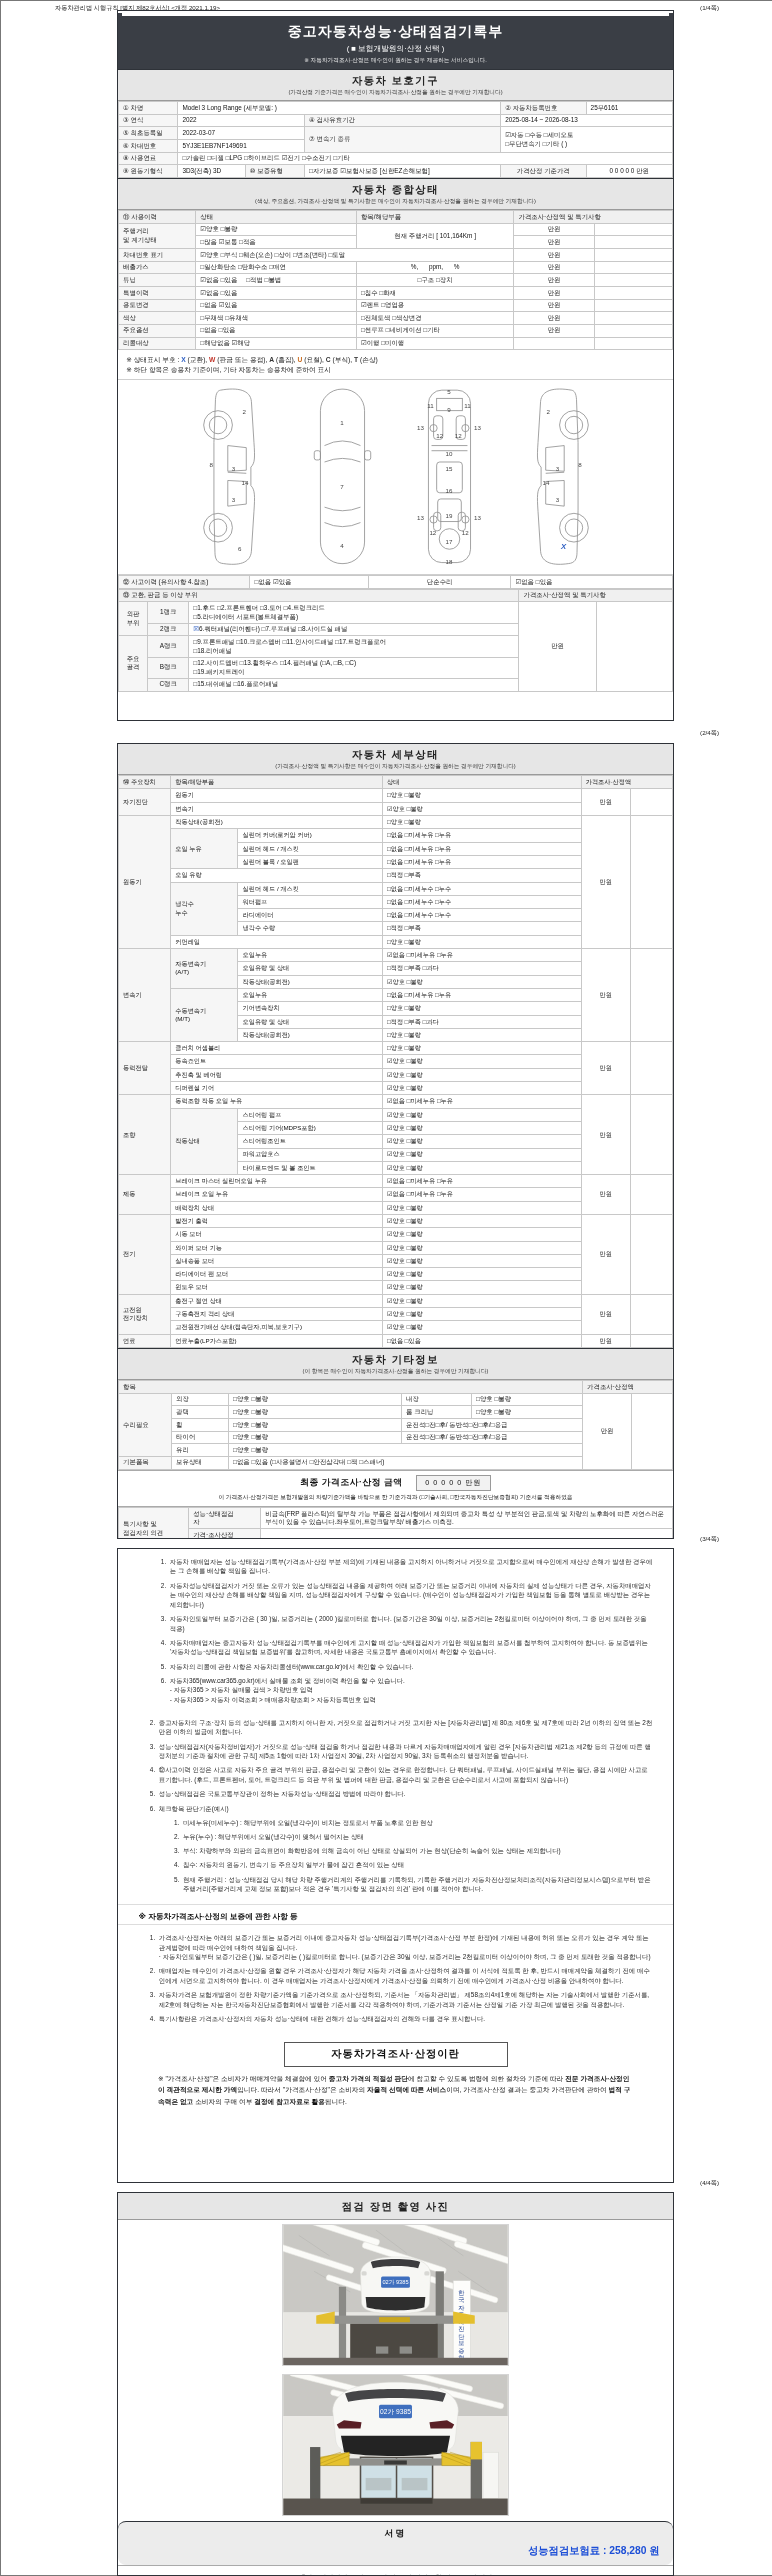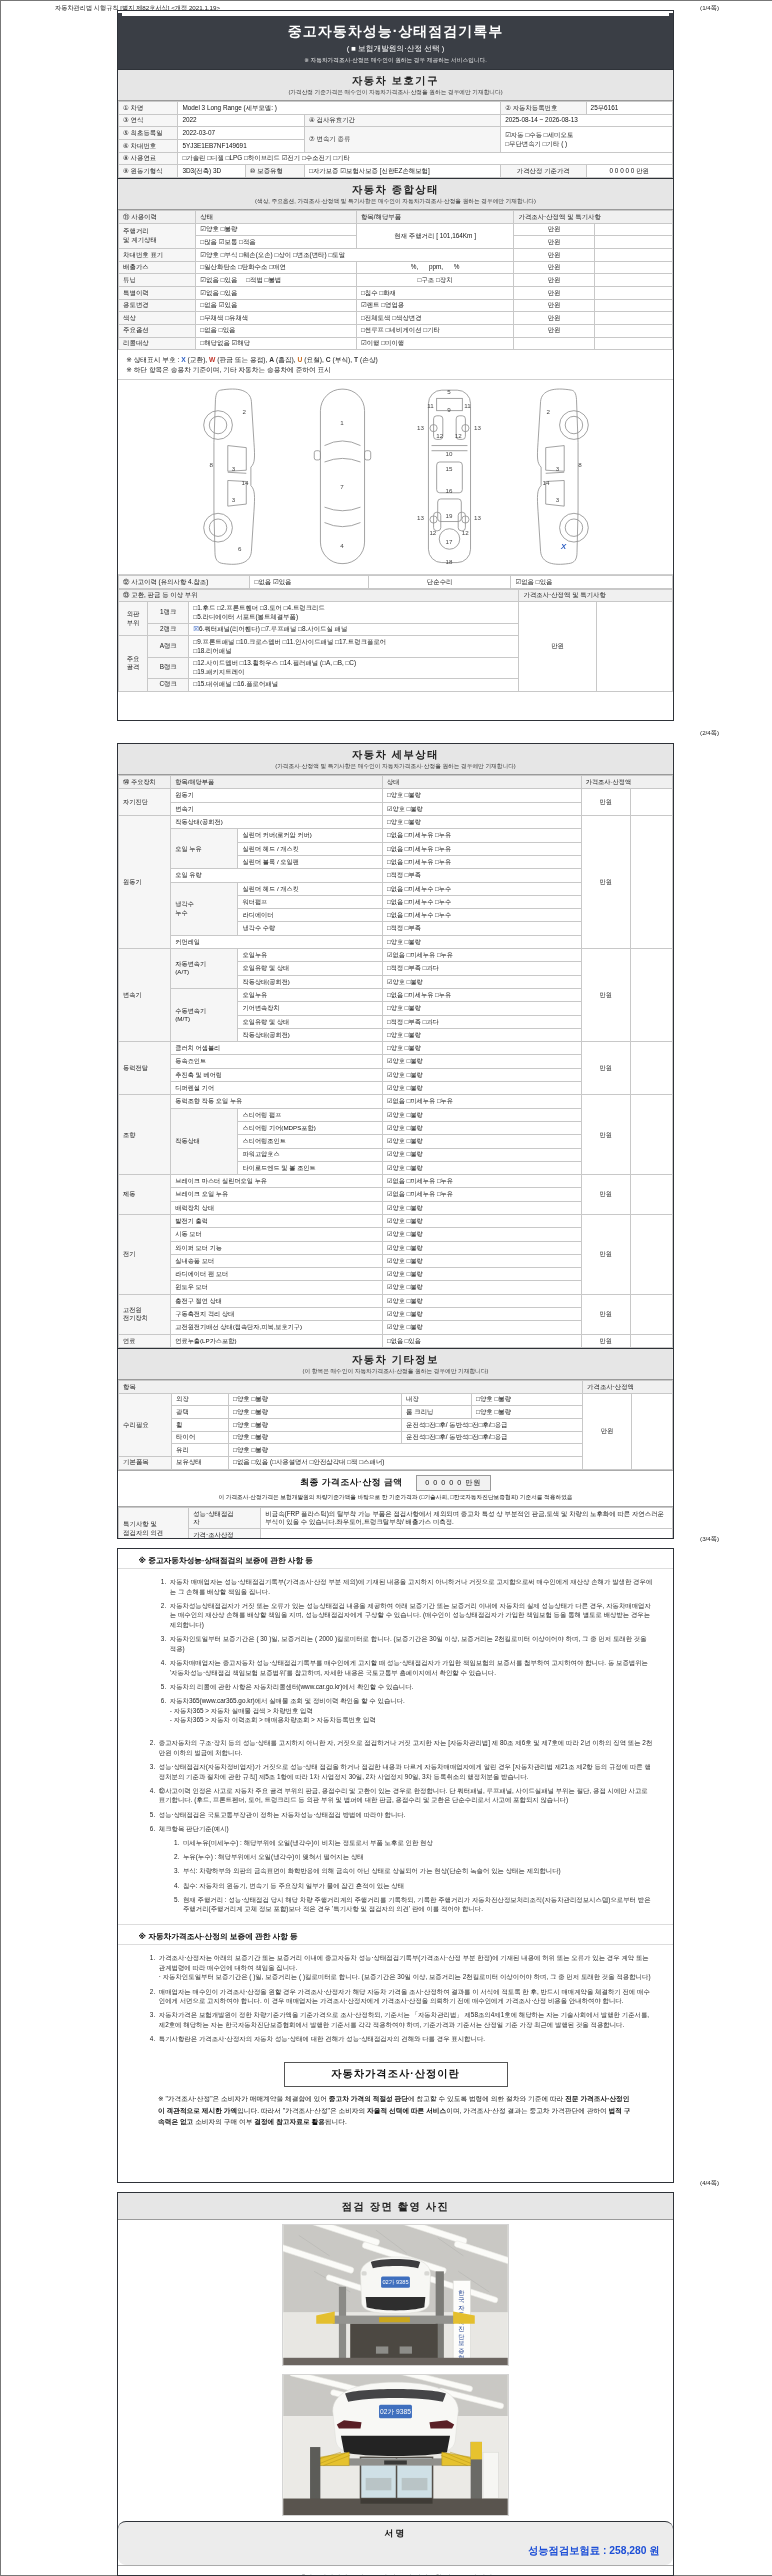--- a/index.html
+++ b/index.html
@@ -688,21 +688,20 @@
           </tr>
           <tr>
             <td class="lbl">가격·조사산정<br>자</td>
             <td></td>
           </tr>
         </tbody>
     </table>
   </div>
 
   <div class="page" style="top:1547px;height:635px;">
-    <div class="noticehead">※ 중고자동차성능·상태점검의 보증에 관한 사항 등</div>
     <div class="nlist inner">
         <div class="nitem">
           <span class="num">1.</span>
           <div style="flex: 1 1 0%;">자동차 매매업자는 성능·상태점검기록부(가격조사·산정 부분 제외)에 기재된 내용을 고지하지 아니하거나 거짓으로 고지함으로써 매수인에게 재산상 손해가 발생한 경우에는 그 손해를 배상할 책임을 집니다.</div>
         </div>
         <div class="nitem">
           <span class="num">2.</span>
           <div style="flex: 1 1 0%;">자동차성능상태점검자가 거짓 또는 오류가 있는 성능상태점검 내용을 제공하여 아래 보증기간 또는 보증거리 이내에 자동차의 실제 성능상태가 다른 경우, 자동차매매업자는 매수인의 재산상 손해를 배상할 책임을 지며, 성능상태점검자에게 구상할 수 있습니다. (매수인이 성능상태점검자가 가입한 책임보험 등을 통해 별도로 배상받는 경우는 제외합니다)</div>
         </div>
         <div class="nitem">

